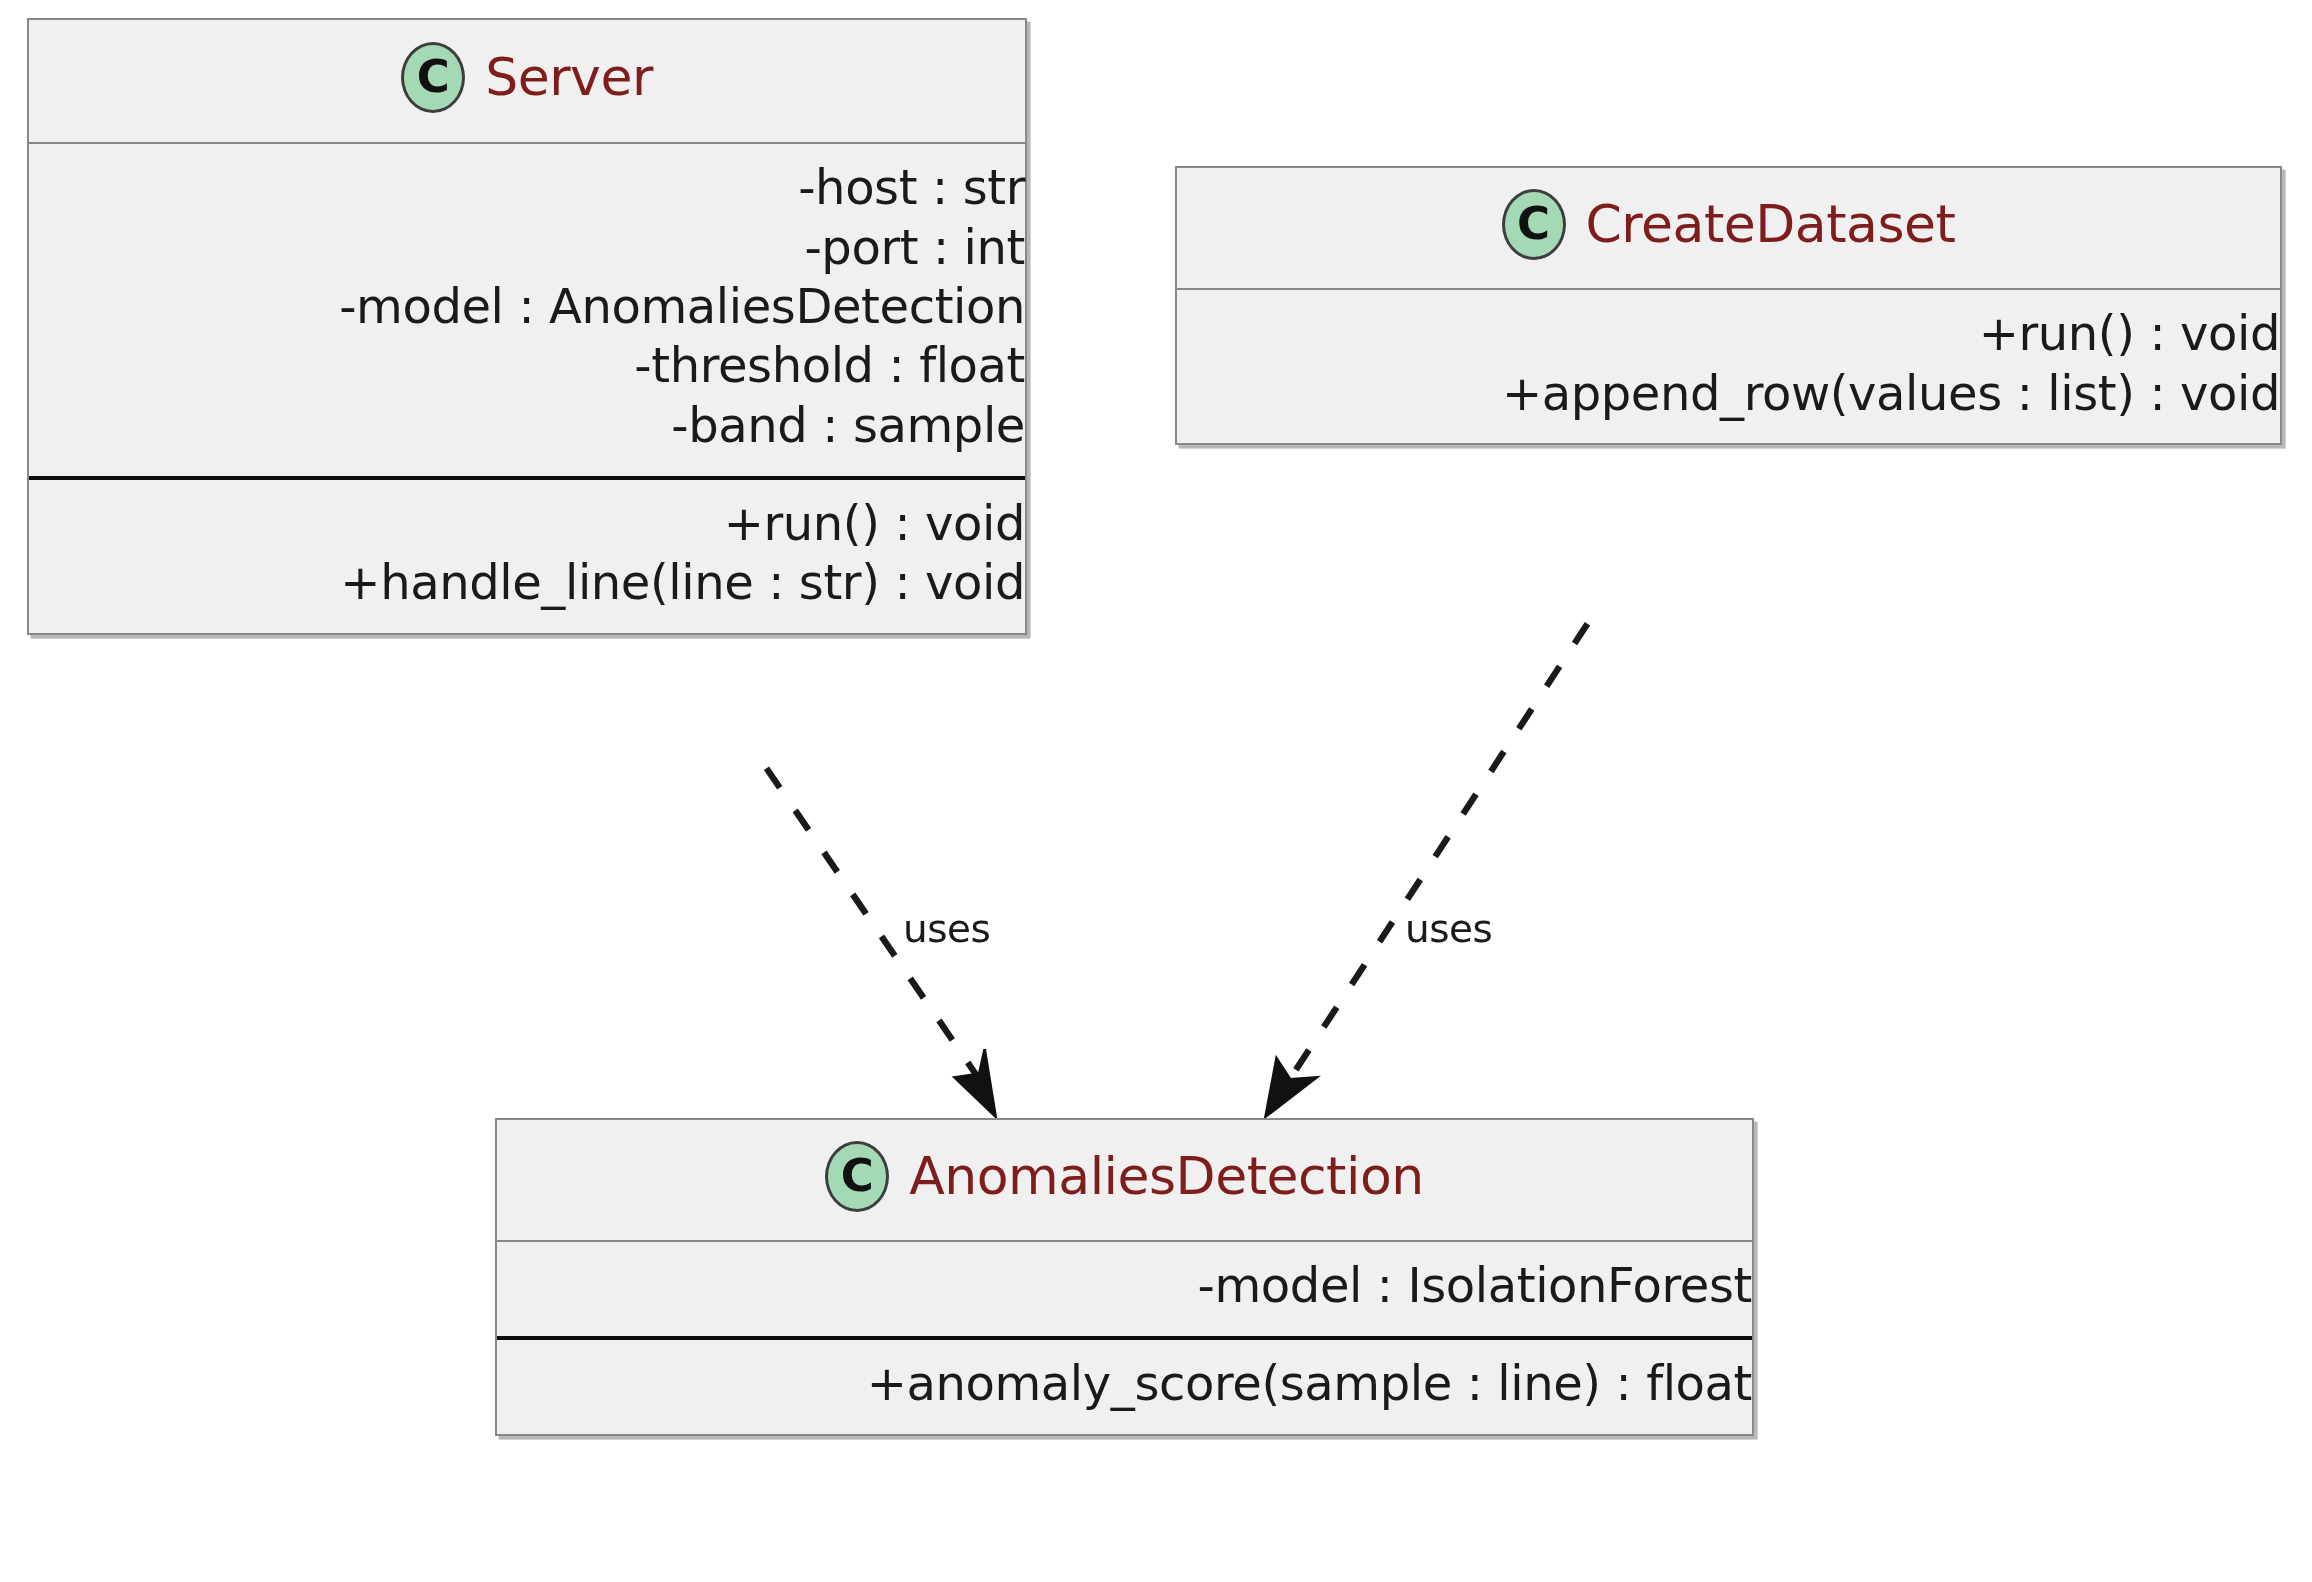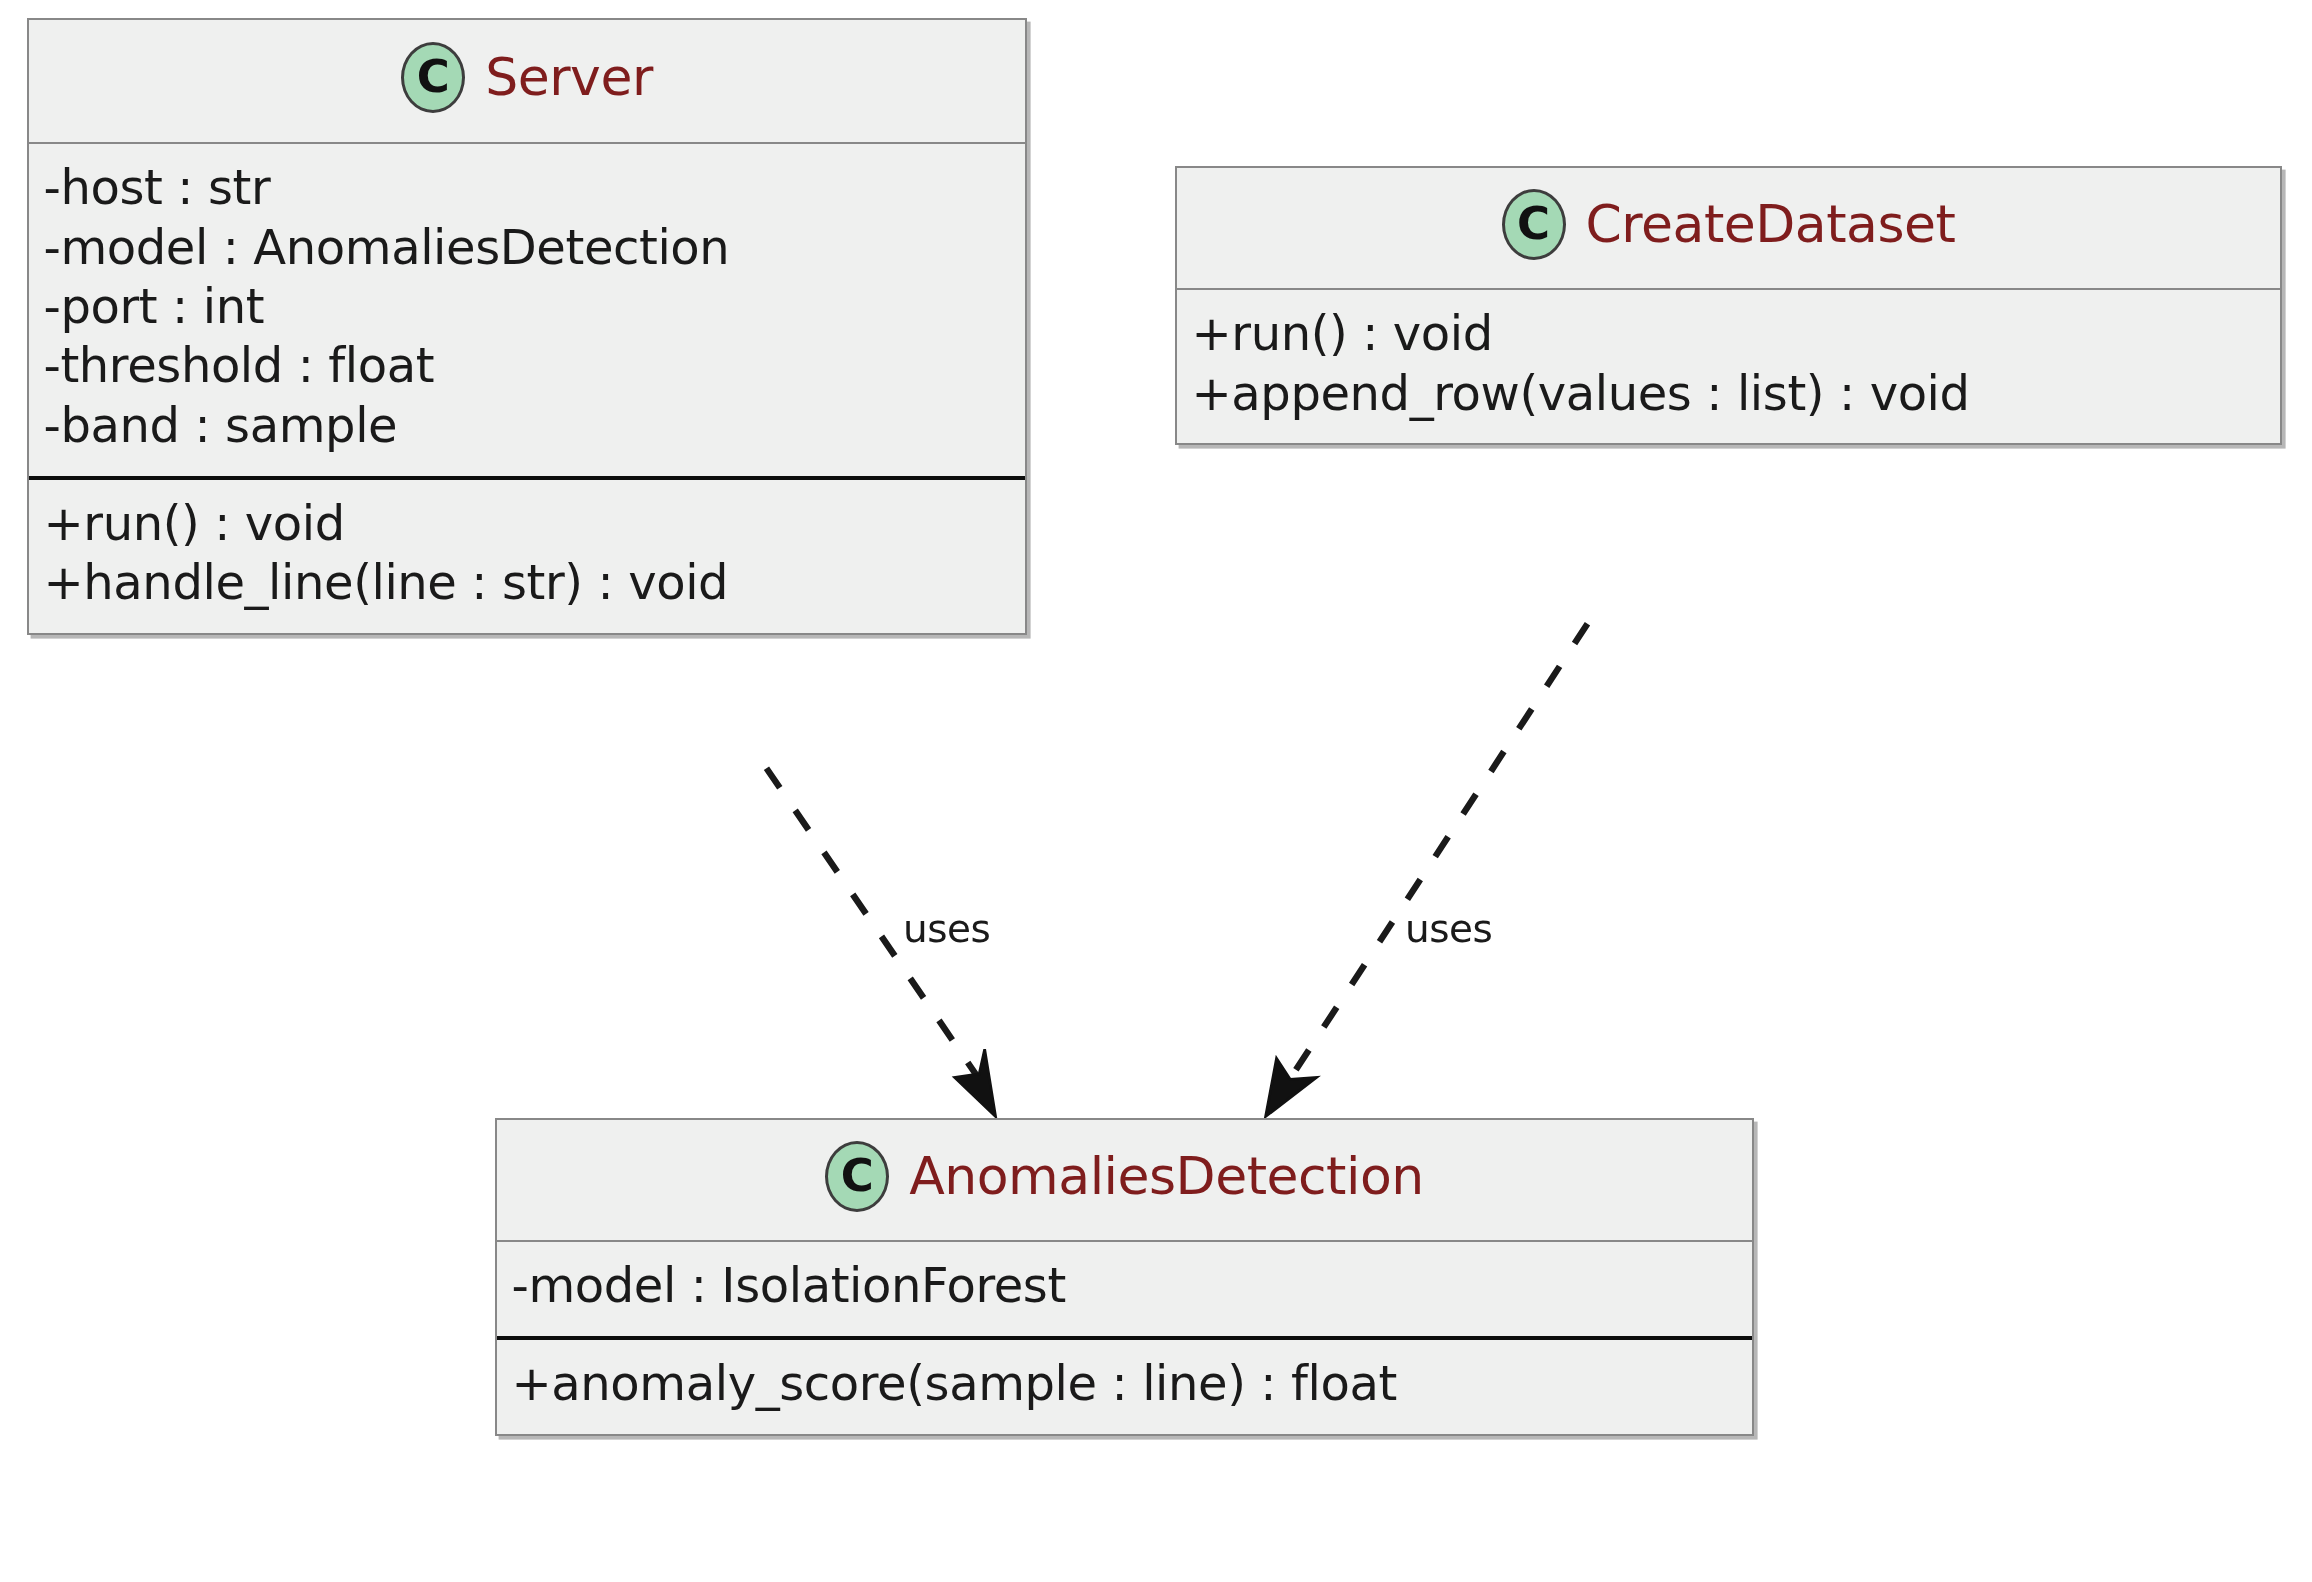--- a/index.html
+++ b/index.html
@@ -75,20 +75,21 @@
     font-size: 52px;
     color: #7f1d1d;
     line-height: 1;
     white-space: nowrap;
     letter-spacing: -0.5px;
   }
 
   .compartment {
     box-sizing: border-box;
     padding: 16.4px 0 18px 14.5px;
+    text-align: right;
   }
   .compartment.attributes {
     border-bottom: 4.5px solid #0d0d0d;
   }
   .member {
     font-size: 48px;
     line-height: 1.03;
     color: #1a1a1a;
     white-space: nowrap;
     padding: 2.7px 0 7.3px 0;
@@ -140,22 +141,22 @@
 
   <div class="uml-class" id="class-server">
     <div class="class-header">
       <div class="class-icon">
         <span>C</span>
       </div>
       <div class="class-title">Server</div>
     </div>
     <div class="compartment attributes">
       <div class="member">-host : str</div>
+      <div class="member">-port : int</div>
       <div class="member">-model : AnomaliesDetection</div>
-      <div class="member">-port : int</div>
       <div class="member">-threshold : float</div>
       <div class="member">-band : sample</div>
     </div>
     <div class="compartment methods">
       <div class="member">+run() : void</div>
       <div class="member">+handle_line(line : str) : void</div>
     </div>
   </div>
 
   <div class="uml-class" id="class-createdataset">

